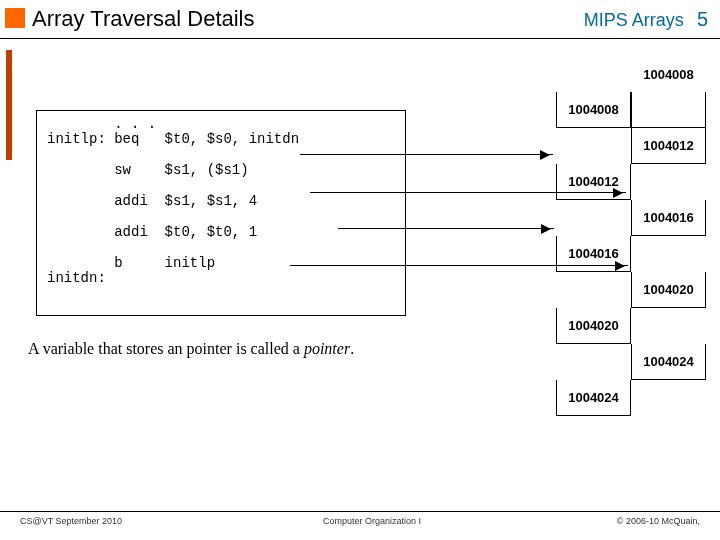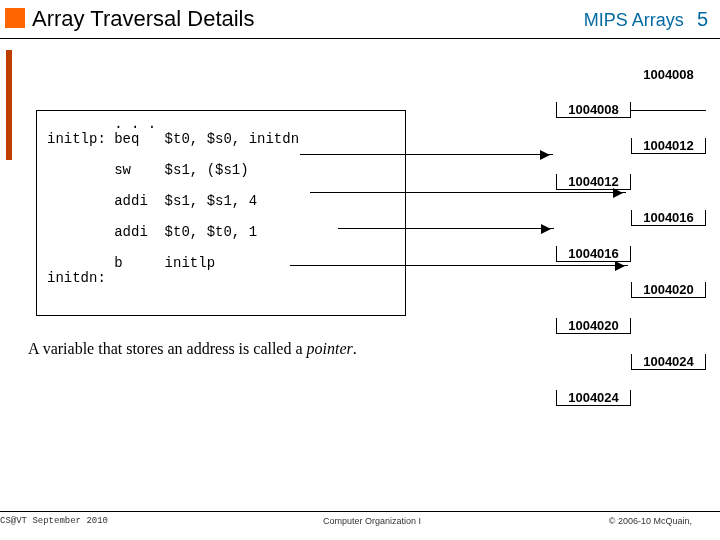--- a/index.html
+++ b/index.html
@@ -81,21 +81,20 @@
   
   .mem {
     position: absolute;
     top: 56px;
     right: 14px;
     width: 150px;
   }
   .mem-row {
     display: flex;
     height: 36px;
-    align-items: center;
   }
   .mem-left, .mem-right {
     box-sizing: border-box;
     width: 75px;
     border: 1px solid #000;
     display: flex;
     align-items: center;
     justify-content: center;
     font-size: 13px;
     font-weight: bold;
@@ -148,23 +147,23 @@
     background: #000;
   }
   .footer {
     position: absolute;
     bottom: 8px;
     left: 0; right: 0;
     height: 16px;
     font-size: 9px;
     color: #333;
   }
-  .footer .fleft  { position: absolute; left: 0; font-family: Liberation Mono, monospace; }
+  .footer .fleft  { position: absolute; left: 20px; }
   .footer .fmid   { position: absolute; left: 50%; transform: translateX(-50%); margin-left: 12px; }
-  .footer .fright { position: absolute; right: 28px; }
+  .footer .fright { position: absolute; right: 20px; }
 </style>
 </head>
 <body>
 
 <div class="slide">
 
   <div class="orange-square"></div>
   <div class="title">Array Traversal Details</div>
   <div class="header-right">
     <span>MIPS Arrays</span>
@@ -227,21 +226,21 @@
       <div class="mem-left noborder"></div>
       <div class="mem-right">1004024</div>
     </div>
     <div class="mem-row">
       <div class="mem-left">1004024</div>
       <div class="mem-right noborder"></div>
     </div>
   </div>
 
   <div class="para p1">
-    <span>A variable that stores an address is called a </span><span class="ital">pointer</span><span>.</span>
+    <span>A variable that stores an pointer is called a </span><span class="ital">pointer</span><span>.</span>
   </div>
 
 
   <div class="footer-rule"></div>
   <div class="footer">
     <span class="fleft">CS@VT September 2010</span>
     <span class="fmid">Computer Organization I</span>
     <span class="fright">© 2006-10 McQuain,</span>
   </div>
 

